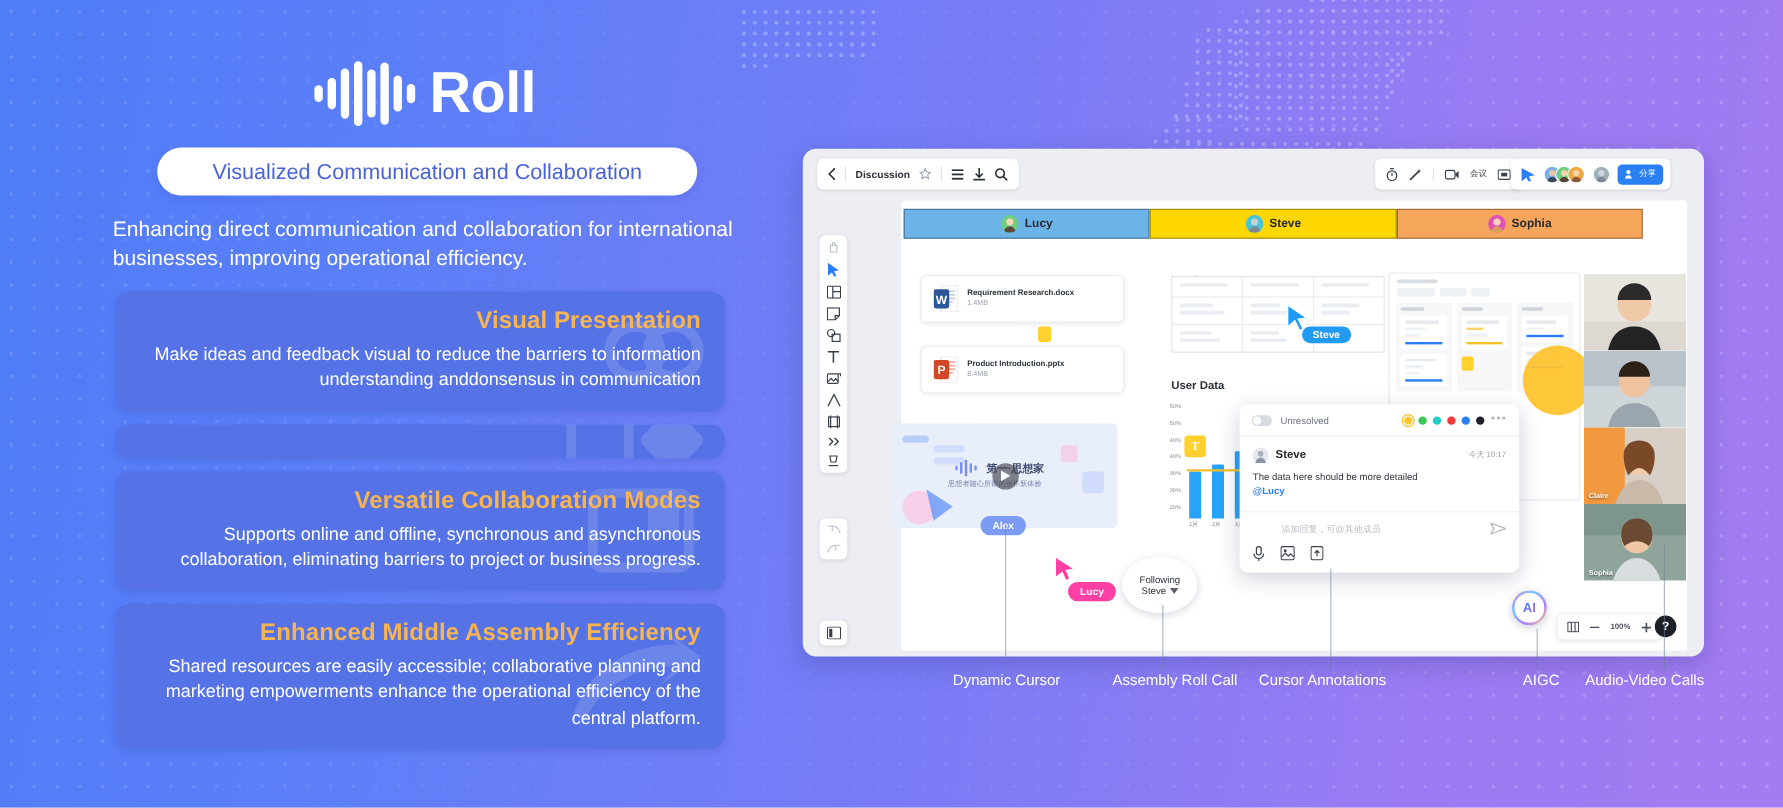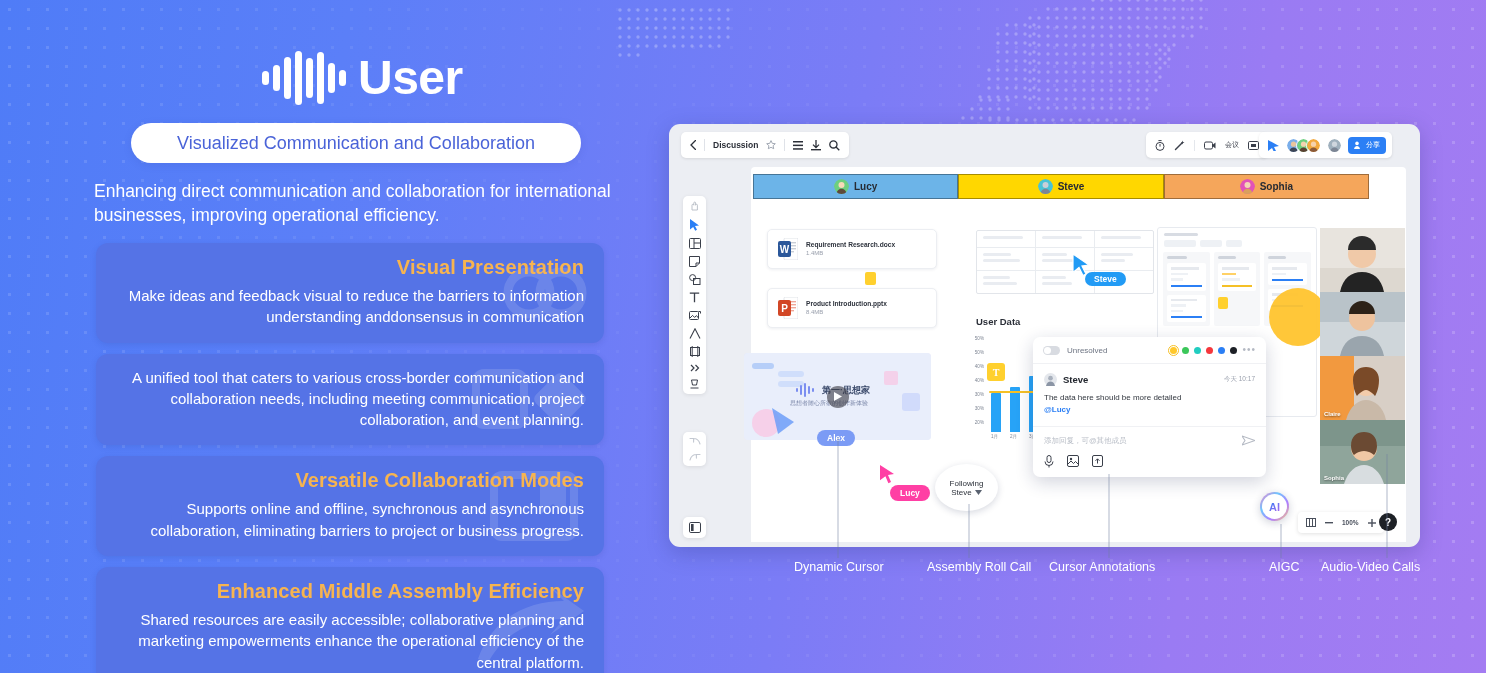--- a/index.html
+++ b/index.html
@@ -186,21 +186,21 @@
   .cdot.sel{ outline:1.6px solid #f5c026; outline-offset:1.6px; }
   .more{ font-size:10px; color:#b4b9c3; letter-spacing:1px; line-height:1; }
   .cpop-b{ padding:9px 11px 10px; }
   .crow{ display:flex; align-items:center; gap:6px; }
   .cname{ font-size:9.5px; font-weight:700; color:#22262e; }
   .ctime{ margin-left:auto; font-size:6.5px; color:#9aa0ad; }
   .cmsg{ font-size:8px; color:#32373f; margin-top:6px; line-height:1.5; }
   .cmsg .mention{ color:#2b7ff5; display:block; font-weight:600; }
   .cpop-f{ border-top:1px solid #f0f1f4; padding:8px 11px 9px; }
   .crepl{ display:flex; align-items:center; }
-  .crepl .ph{ font-size:7.5px; color:#b9bec7; }
+  .crepl .ph{ font-size:7.5px; color:#b9bec7;margin-left:24px; }
   .crepl .send{ margin-left:auto; }
   .cicons{ display:flex; gap:13px; margin-top:9px; }
 
   
   .vstack{ position:absolute; left:651px; top:104px; width:85px; }
   .vtile{ height:64px; position:relative; overflow:hidden; }
   .vtile .vn{ position:absolute; left:4px; bottom:3px; color:#fff; font-size:6px; font-weight:600; text-shadow:0 1px 2px rgba(0,0,0,.5); }
 
   
   .kan{ position:absolute; left:488px; top:103px; width:160px; height:190px; background:#fff; border:1px solid #e7eaef; border-radius:3px; overflow:hidden; }
@@ -863,21 +863,21 @@
     <div class="wave">
       <i style="height:14px"></i>
         <i style="height:26px"></i>
         <i style="height:42px"></i>
       <i style="height:54px"></i>
         <i style="height:40px"></i>
         <i style="height:52px"></i>
       <i style="height:30px"></i>
         <i style="height:16px"></i>
     </div>
-    <div class="logo-text">User</div>
+    <div class="logo-text">Roll</div>
   </div>
 
   <div class="pill">Visualized Communication and Collaboration</div>
 
   <div class="subtitle">Enhancing direct communication and collaboration for international businesses, improving operational efficiency.</div>
 
   <div class="cards">
 
     <div class="card">
       <svg class="deco" width="118" height="74" viewBox="0 0 118 74">
@@ -886,21 +886,20 @@
       </svg>
       <h3>Visual Presentation</h3>
       <p>Make ideas and feedback visual to reduce the barriers to information understanding anddonsensus in communication</p>
     </div>
 
     <div class="card">
       <svg class="deco" width="128" height="78" viewBox="0 0 128 78">
         <rect x="8" y="12" width="48" height="52" rx="8" fill="none" stroke="#fff" stroke-width="8"></rect>
         <rect x="72" y="18" width="40" height="40" rx="6" fill="#fff" transform="rotate(45 92 38)"></rect>
       </svg>
-      <p>A unified tool that caters to various cross-border communication and collaboration needs, including meeting communication, project collaboration, and event planning.</p>
     </div>
 
     <div class="card">
       <svg class="deco" width="112" height="78" viewBox="0 0 112 78">
         <rect x="10" y="8" width="80" height="62" rx="8" fill="none" stroke="#fff" stroke-width="8"></rect>
         <path d="M56 8h26v40l-13-11-13 11z" fill="#fff"></path>
       </svg>
       <h3>Versatile Collaboration Modes</h3>
       <p>Supports online and offline, synchronous and asynchronous collaboration, eliminating barriers to project or business progress.</p>
     </div>

